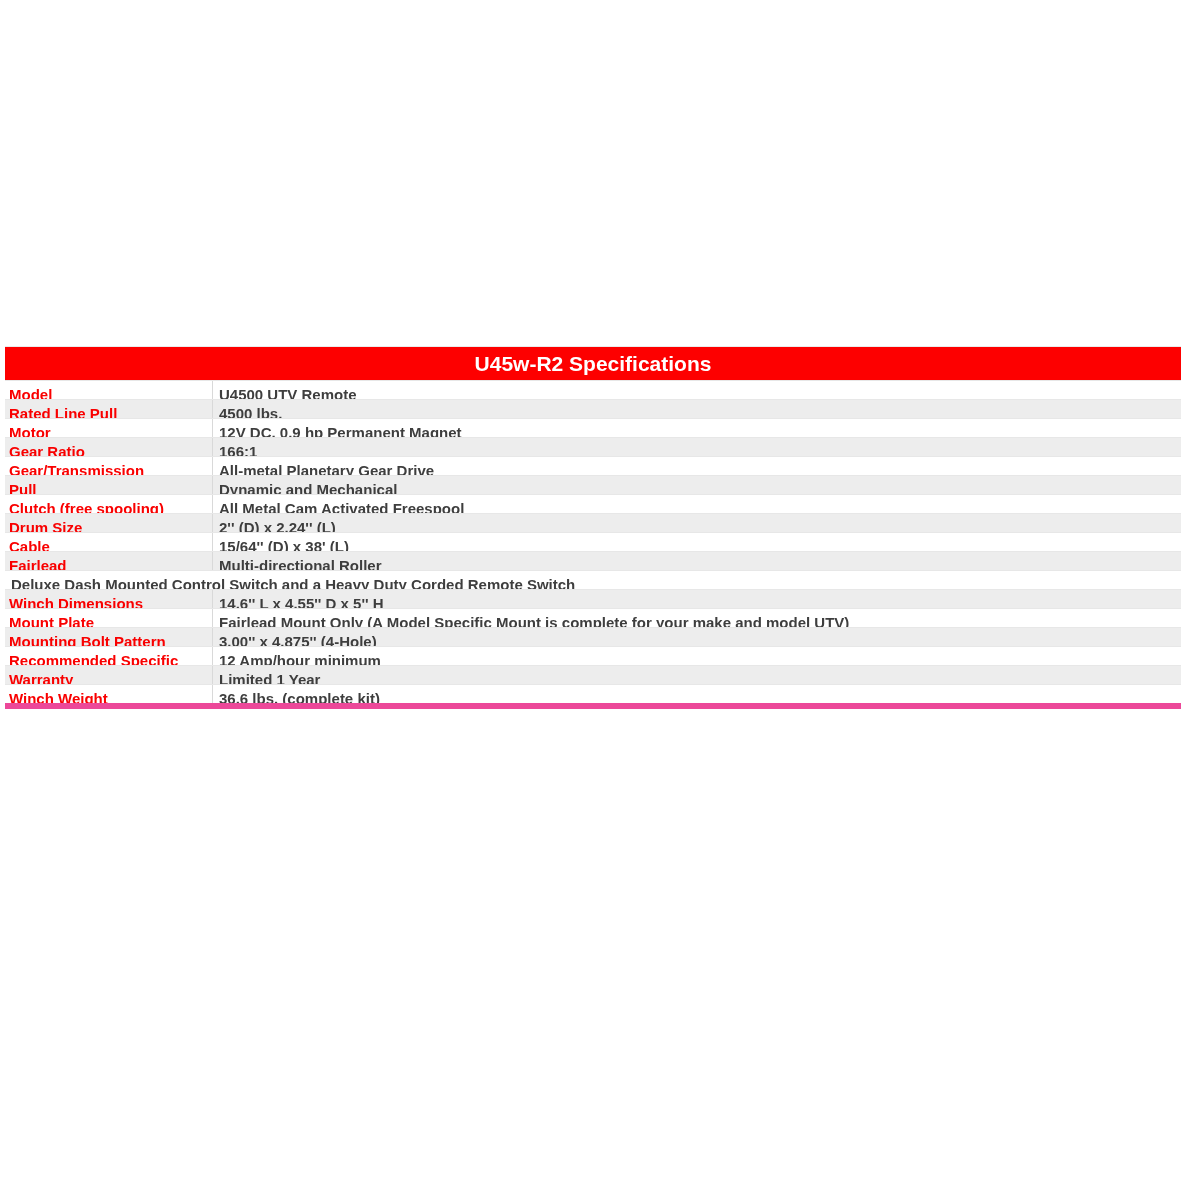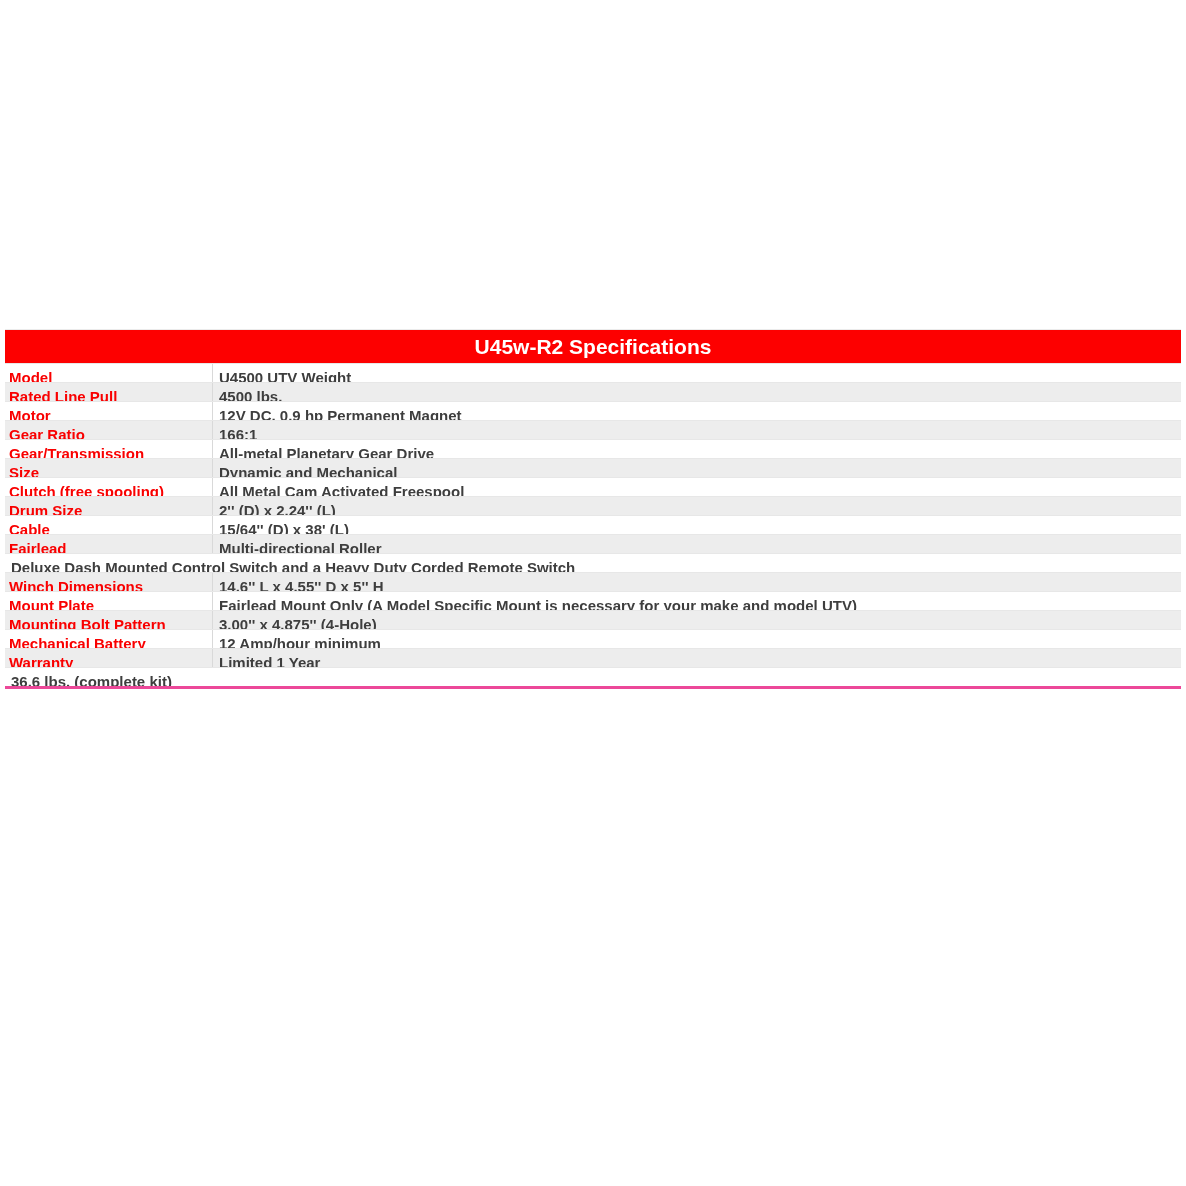--- a/index.html
+++ b/index.html
@@ -7,24 +7,24 @@
     padding: 0;
     background: #ffffff;
     width: 1186px;
     height: 1186px;
     overflow: hidden;
     font-family: "Liberation Sans", "DejaVu Sans", sans-serif;
   }
   .spec-table {
     position: absolute;
     left: 5px;
-    top: 329px;
+    top: 346px;
     width: 1176px;
     border-top: 1px solid #ebebeb;
-    border-bottom: 3px solid #ec4899;
+    border-bottom: 6px solid #ec4899;
   }
   .spec-header {
     height: 33px;
     line-height: 33px;
     background: var(--header-bg, #fd0000);
     color: var(--header-text, #ffffff);
     font-size: 21px;
     font-weight: bold;
     text-align: center;
     white-space: nowrap;
@@ -60,21 +60,21 @@
   }
 </style>
 </head>
 <body>
 
 <div class="spec-table">
   <div class="spec-header">U45w-R2 Specifications</div>
   <div class="spec-rows">
   <div class="row">
     <div class="cell label">Model</div>
-    <div class="cell value">U4500 UTV Weight</div>
+    <div class="cell value">U4500 UTV Remote</div>
   </div>
 
   <div class="row stripe">
     <div class="cell label">Rated Line Pull</div>
     <div class="cell value">4500 lbs.</div>
   </div>
 
   <div class="row">
     <div class="cell label">Motor</div>
     <div class="cell value">12V DC, 0.9 hp Permanent Magnet</div>
@@ -84,21 +84,21 @@
     <div class="cell label">Gear Ratio</div>
     <div class="cell value">166:1</div>
   </div>
 
   <div class="row">
     <div class="cell label">Gear/Transmission</div>
     <div class="cell value">All-metal Planetary Gear Drive</div>
   </div>
 
   <div class="row stripe">
-    <div class="cell label">Size</div>
+    <div class="cell label">Pull</div>
     <div class="cell value">Dynamic and Mechanical</div>
   </div>
 
   <div class="row">
     <div class="cell label">Clutch (free spooling)</div>
     <div class="cell value">All Metal Cam Activated Freespool</div>
   </div>
 
   <div class="row stripe">
     <div class="cell label">Drum Size</div>
@@ -119,35 +119,36 @@
     <div class="cell value">Deluxe Dash Mounted Control Switch and a Heavy Duty Corded Remote Switch</div>
   </div>
 
   <div class="row stripe">
     <div class="cell label">Winch Dimensions</div>
     <div class="cell value">14.6'' L x 4.55'' D x 5'' H</div>
   </div>
 
   <div class="row">
     <div class="cell label">Mount Plate</div>
-    <div class="cell value">Fairlead Mount Only (A Model Specific Mount is necessary for your make and model UTV)</div>
+    <div class="cell value">Fairlead Mount Only (A Model Specific Mount is complete for your make and model UTV)</div>
   </div>
 
   <div class="row stripe">
     <div class="cell label">Mounting Bolt Pattern</div>
     <div class="cell value">3.00'' x 4.875'' (4-Hole)</div>
   </div>
 
   <div class="row">
-    <div class="cell label">Mechanical Battery</div>
+    <div class="cell label">Recommended Specific</div>
     <div class="cell value">12 Amp/hour minimum</div>
   </div>
 
   <div class="row stripe">
     <div class="cell label">Warranty</div>
     <div class="cell value">Limited 1 Year</div>
   </div>
 
   <div class="row">
+    <div class="cell label">Winch Weight</div>
     <div class="cell value">36.6 lbs. (complete kit)</div>
   </div>
 </div>
 </div>
 
 </body></html>

